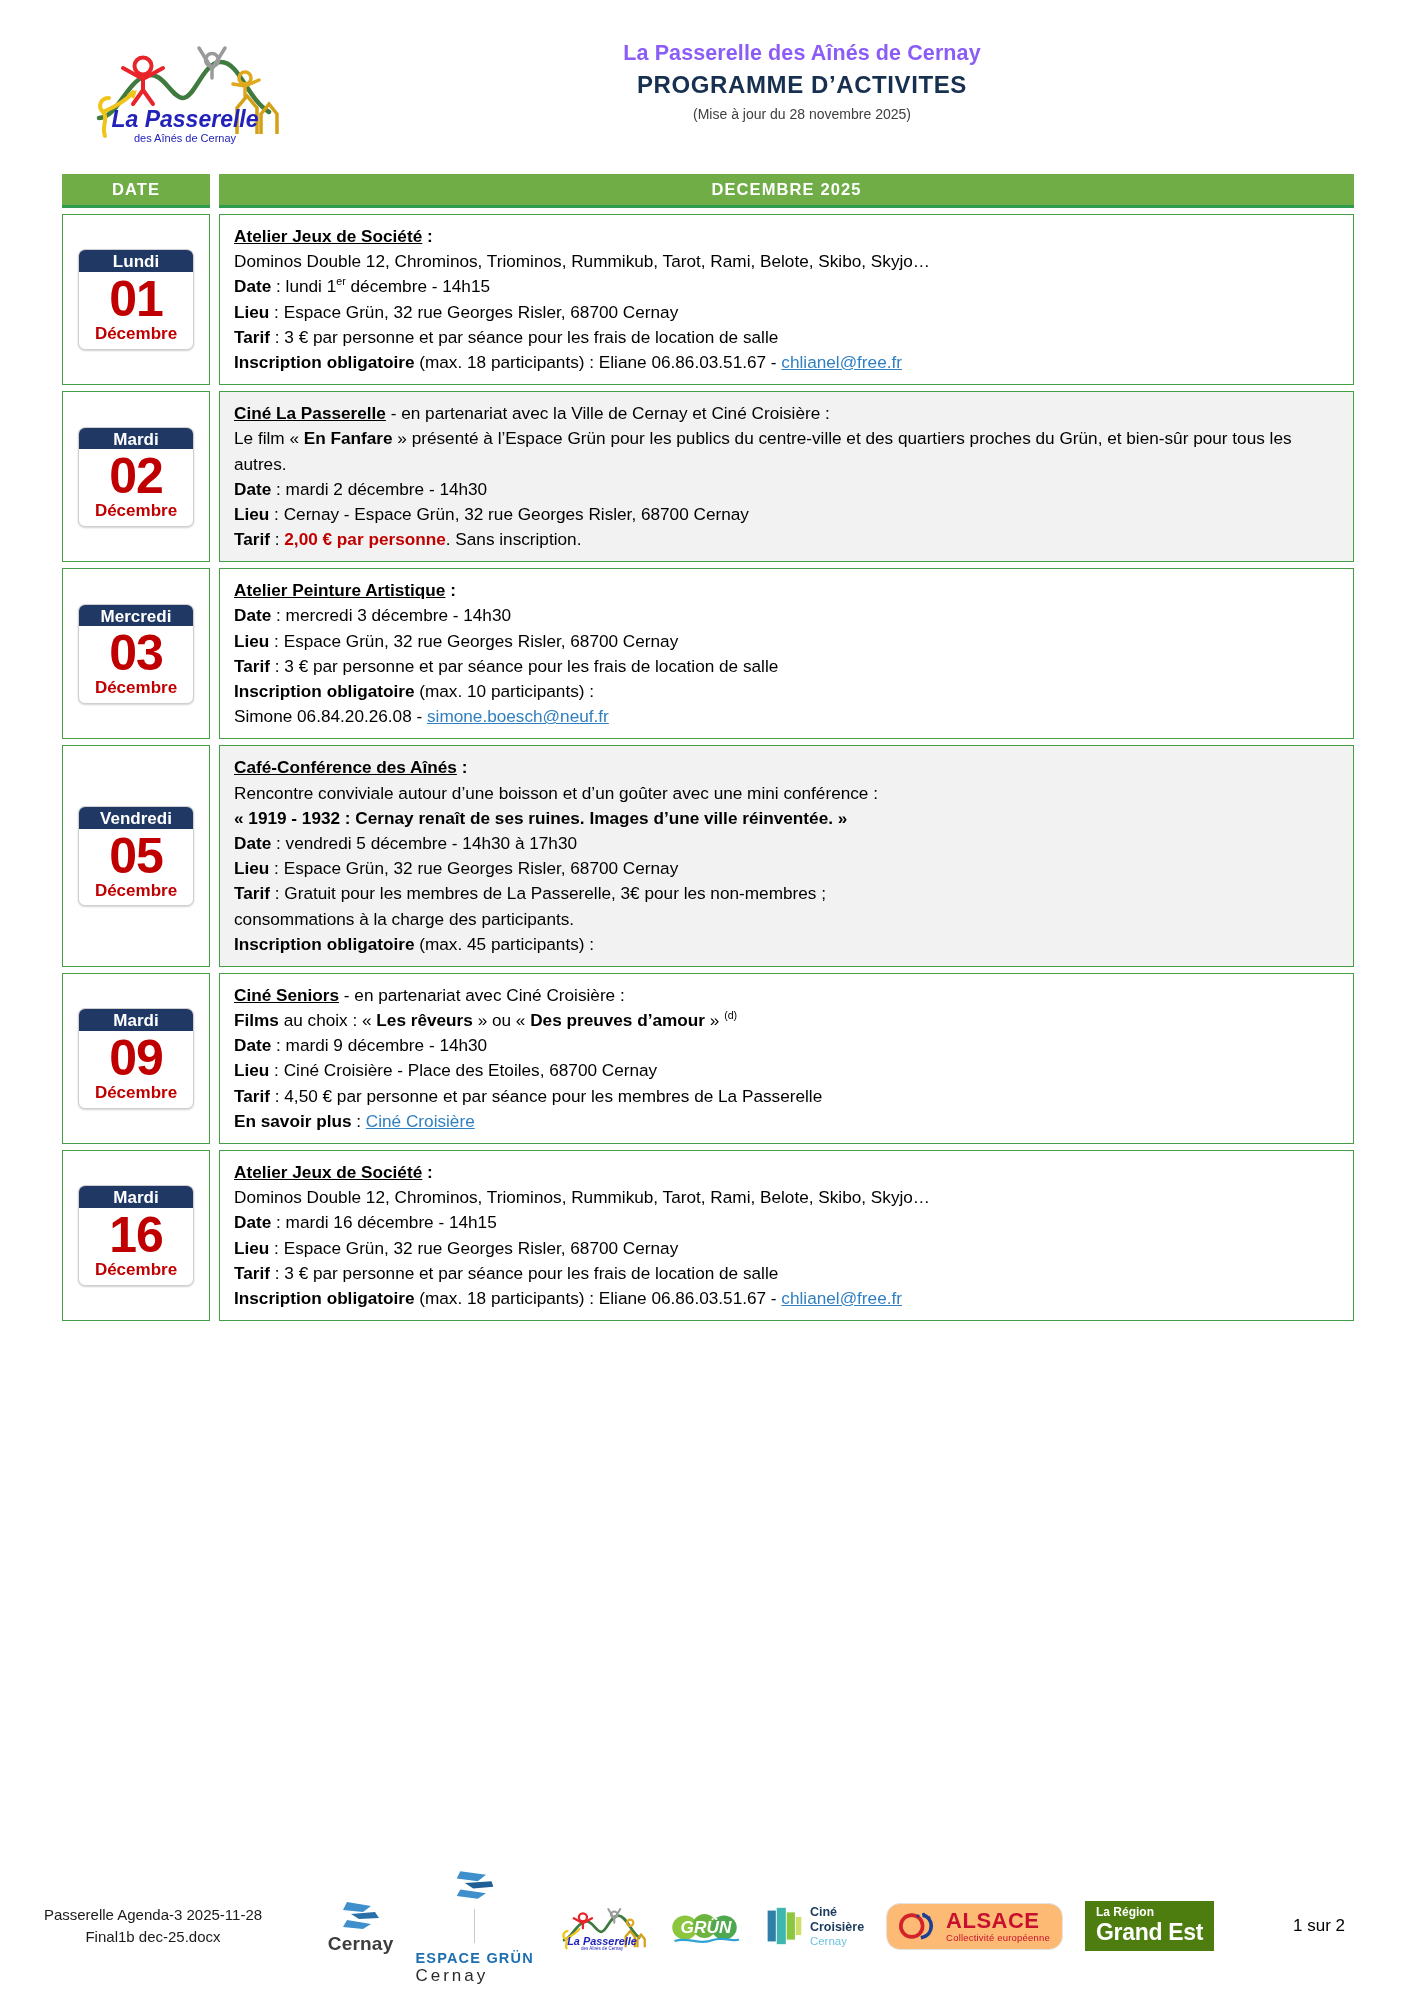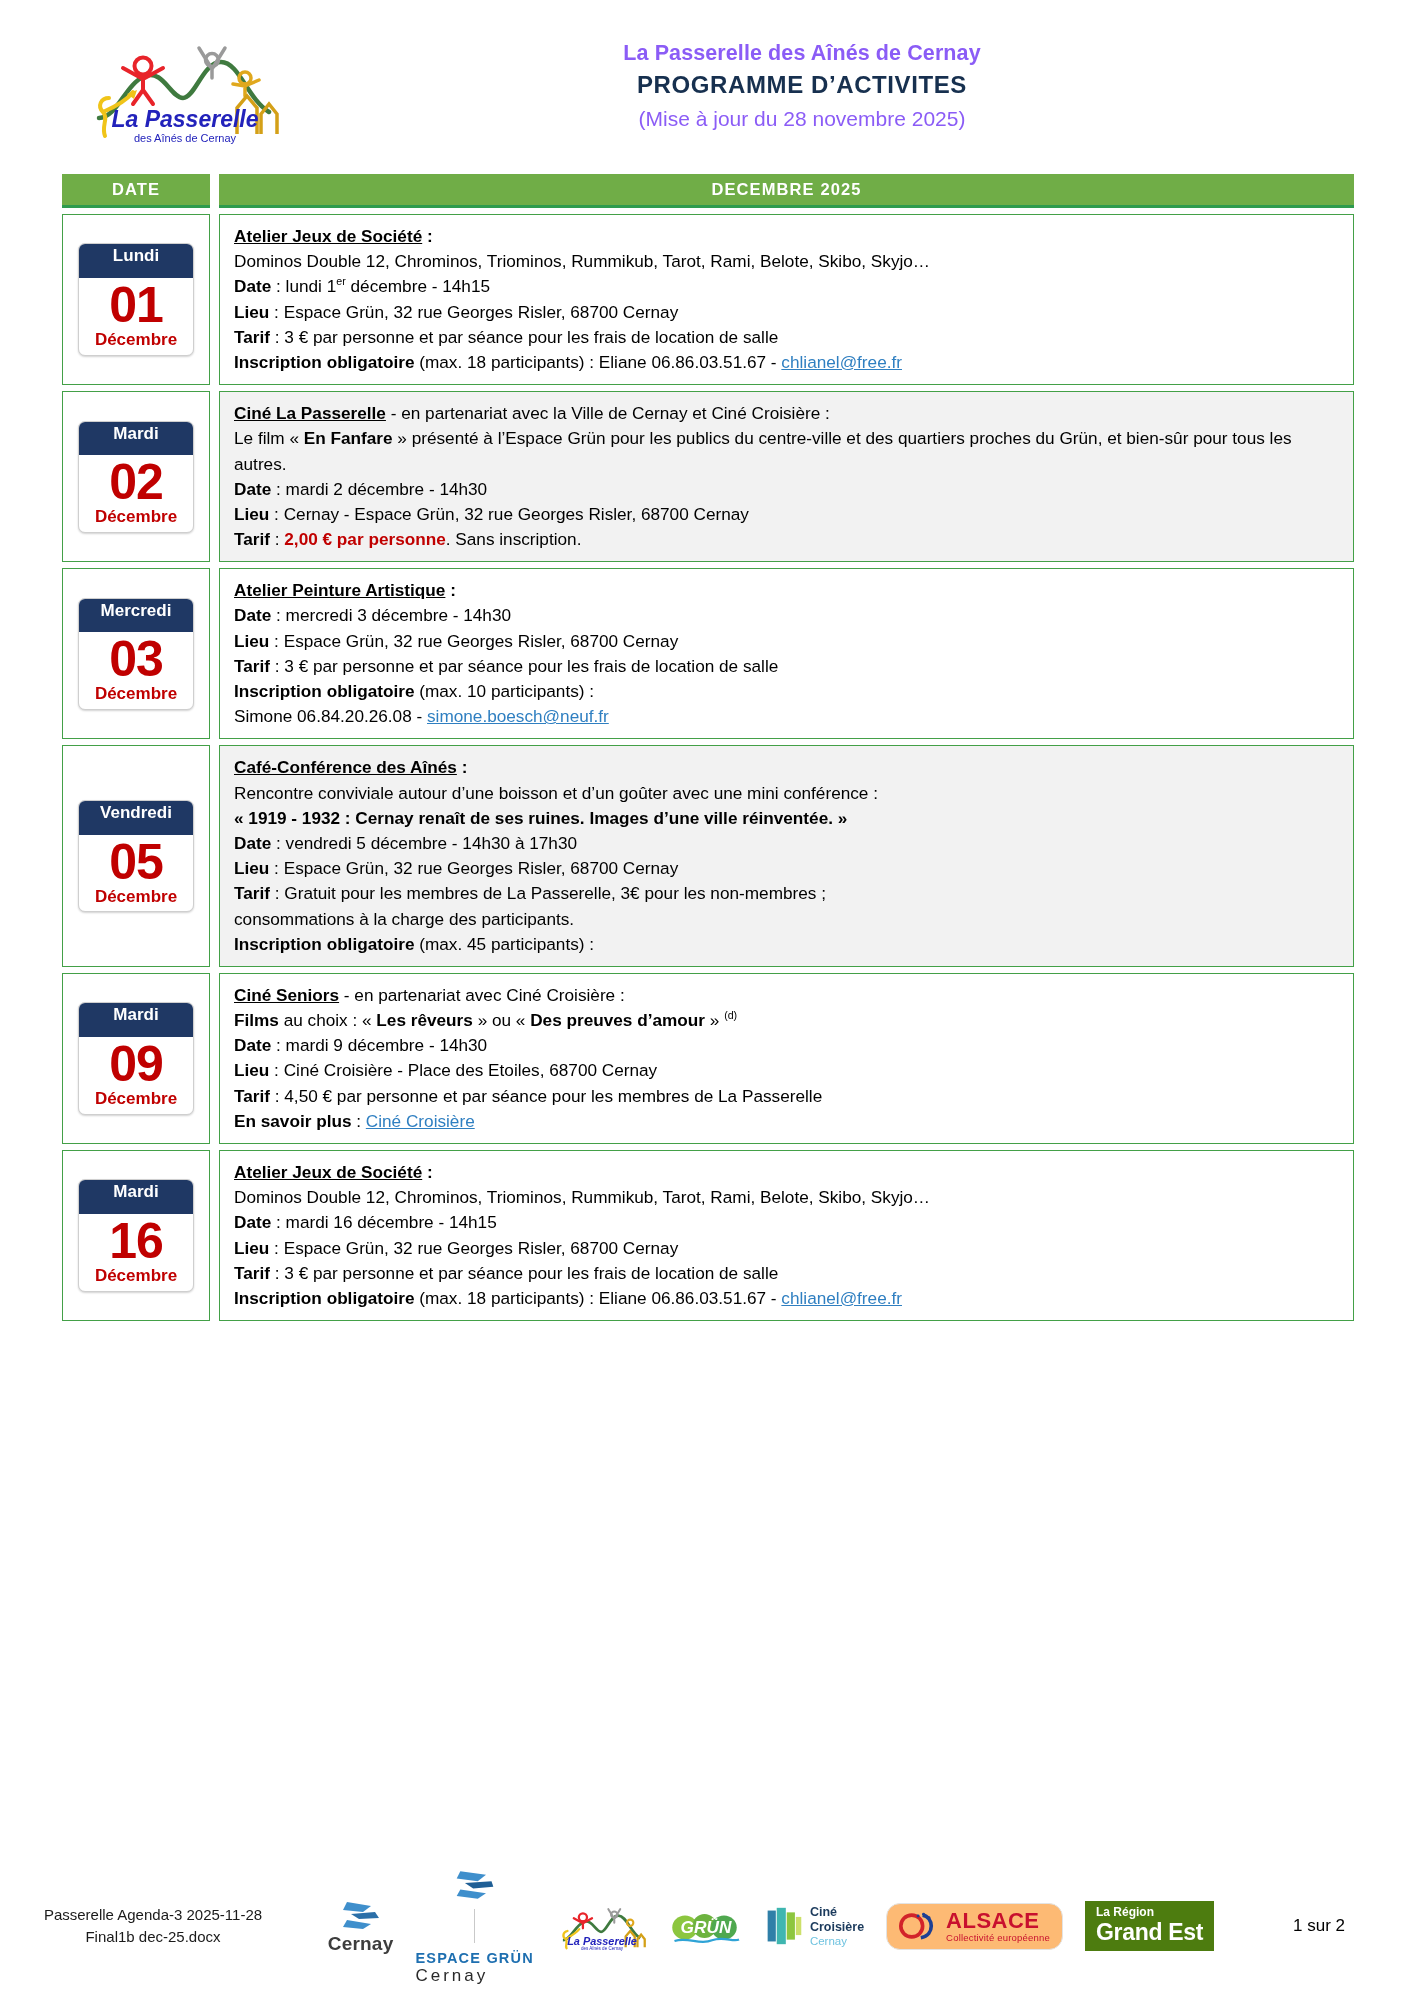--- a/index.html
+++ b/index.html
@@ -43,22 +43,22 @@
   }
   .title-line2 {
     font-size: 24px;
     font-weight: bold;
     color: #17304f;
     letter-spacing: 0.6px;
     line-height: 1.3;
     margin-top: 2px;
   }
   .title-line3 {
-    font-size: 21px;
-    color: #8b5cf6;
+    font-size: 14px;
+    color: #404040;
     margin-top: 5px;
     line-height: 1.3;
   }
 
   
   .table-head {
     display: flex;
     margin: 14px 60px 0 62px;
     gap: 9px;
     height: 34px;
@@ -101,21 +101,21 @@
     overflow: hidden;
     background: #ffffff;
     box-shadow: 0 1px 2px rgba(0,0,0,.18);
   }
   .badge-top {
     background: #1f3864;
     color: #ffffff;
     font-weight: bold;
     font-size: 17px;
     text-align: center;
-    padding: 3px 0 12px;
+    padding: 3px 0 0;
     line-height: 1.1;
   }
   .badge-num {
     color: #c00000;
     font-weight: bold;
     font-size: 50px;
     text-align: center;
     line-height: 0.98;
     padding: 3px 0 1px;
     letter-spacing: -1px;

